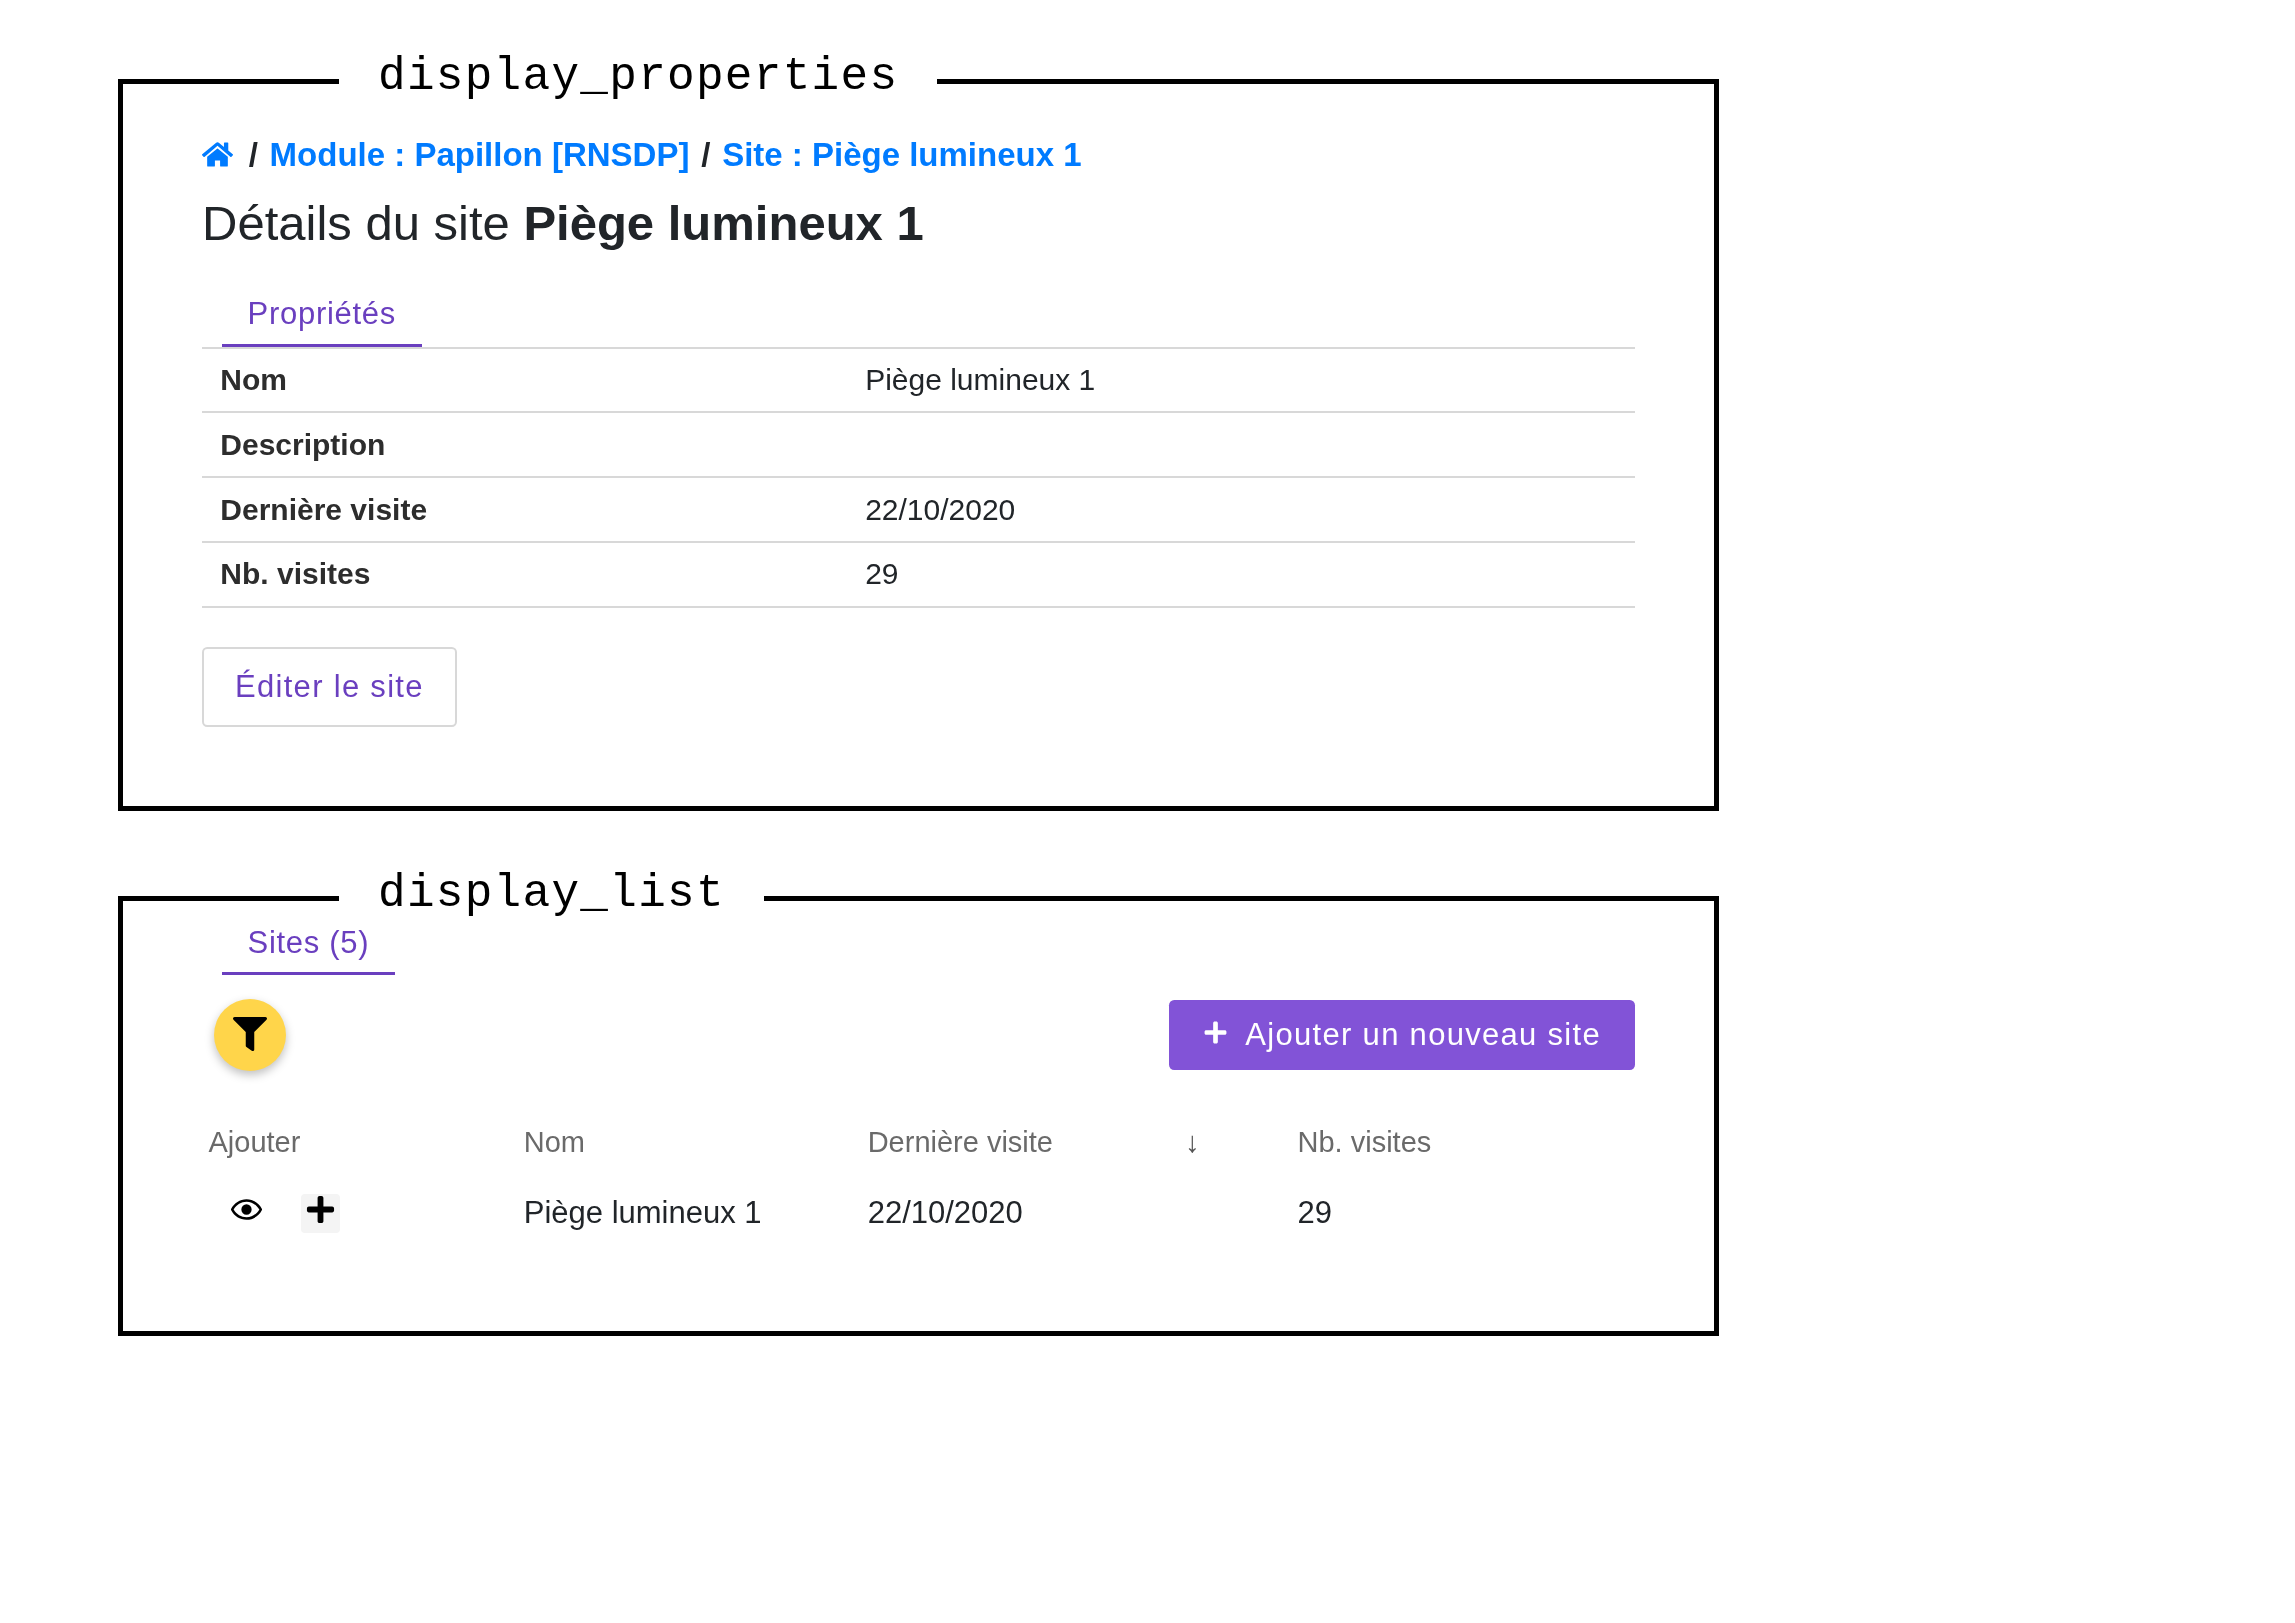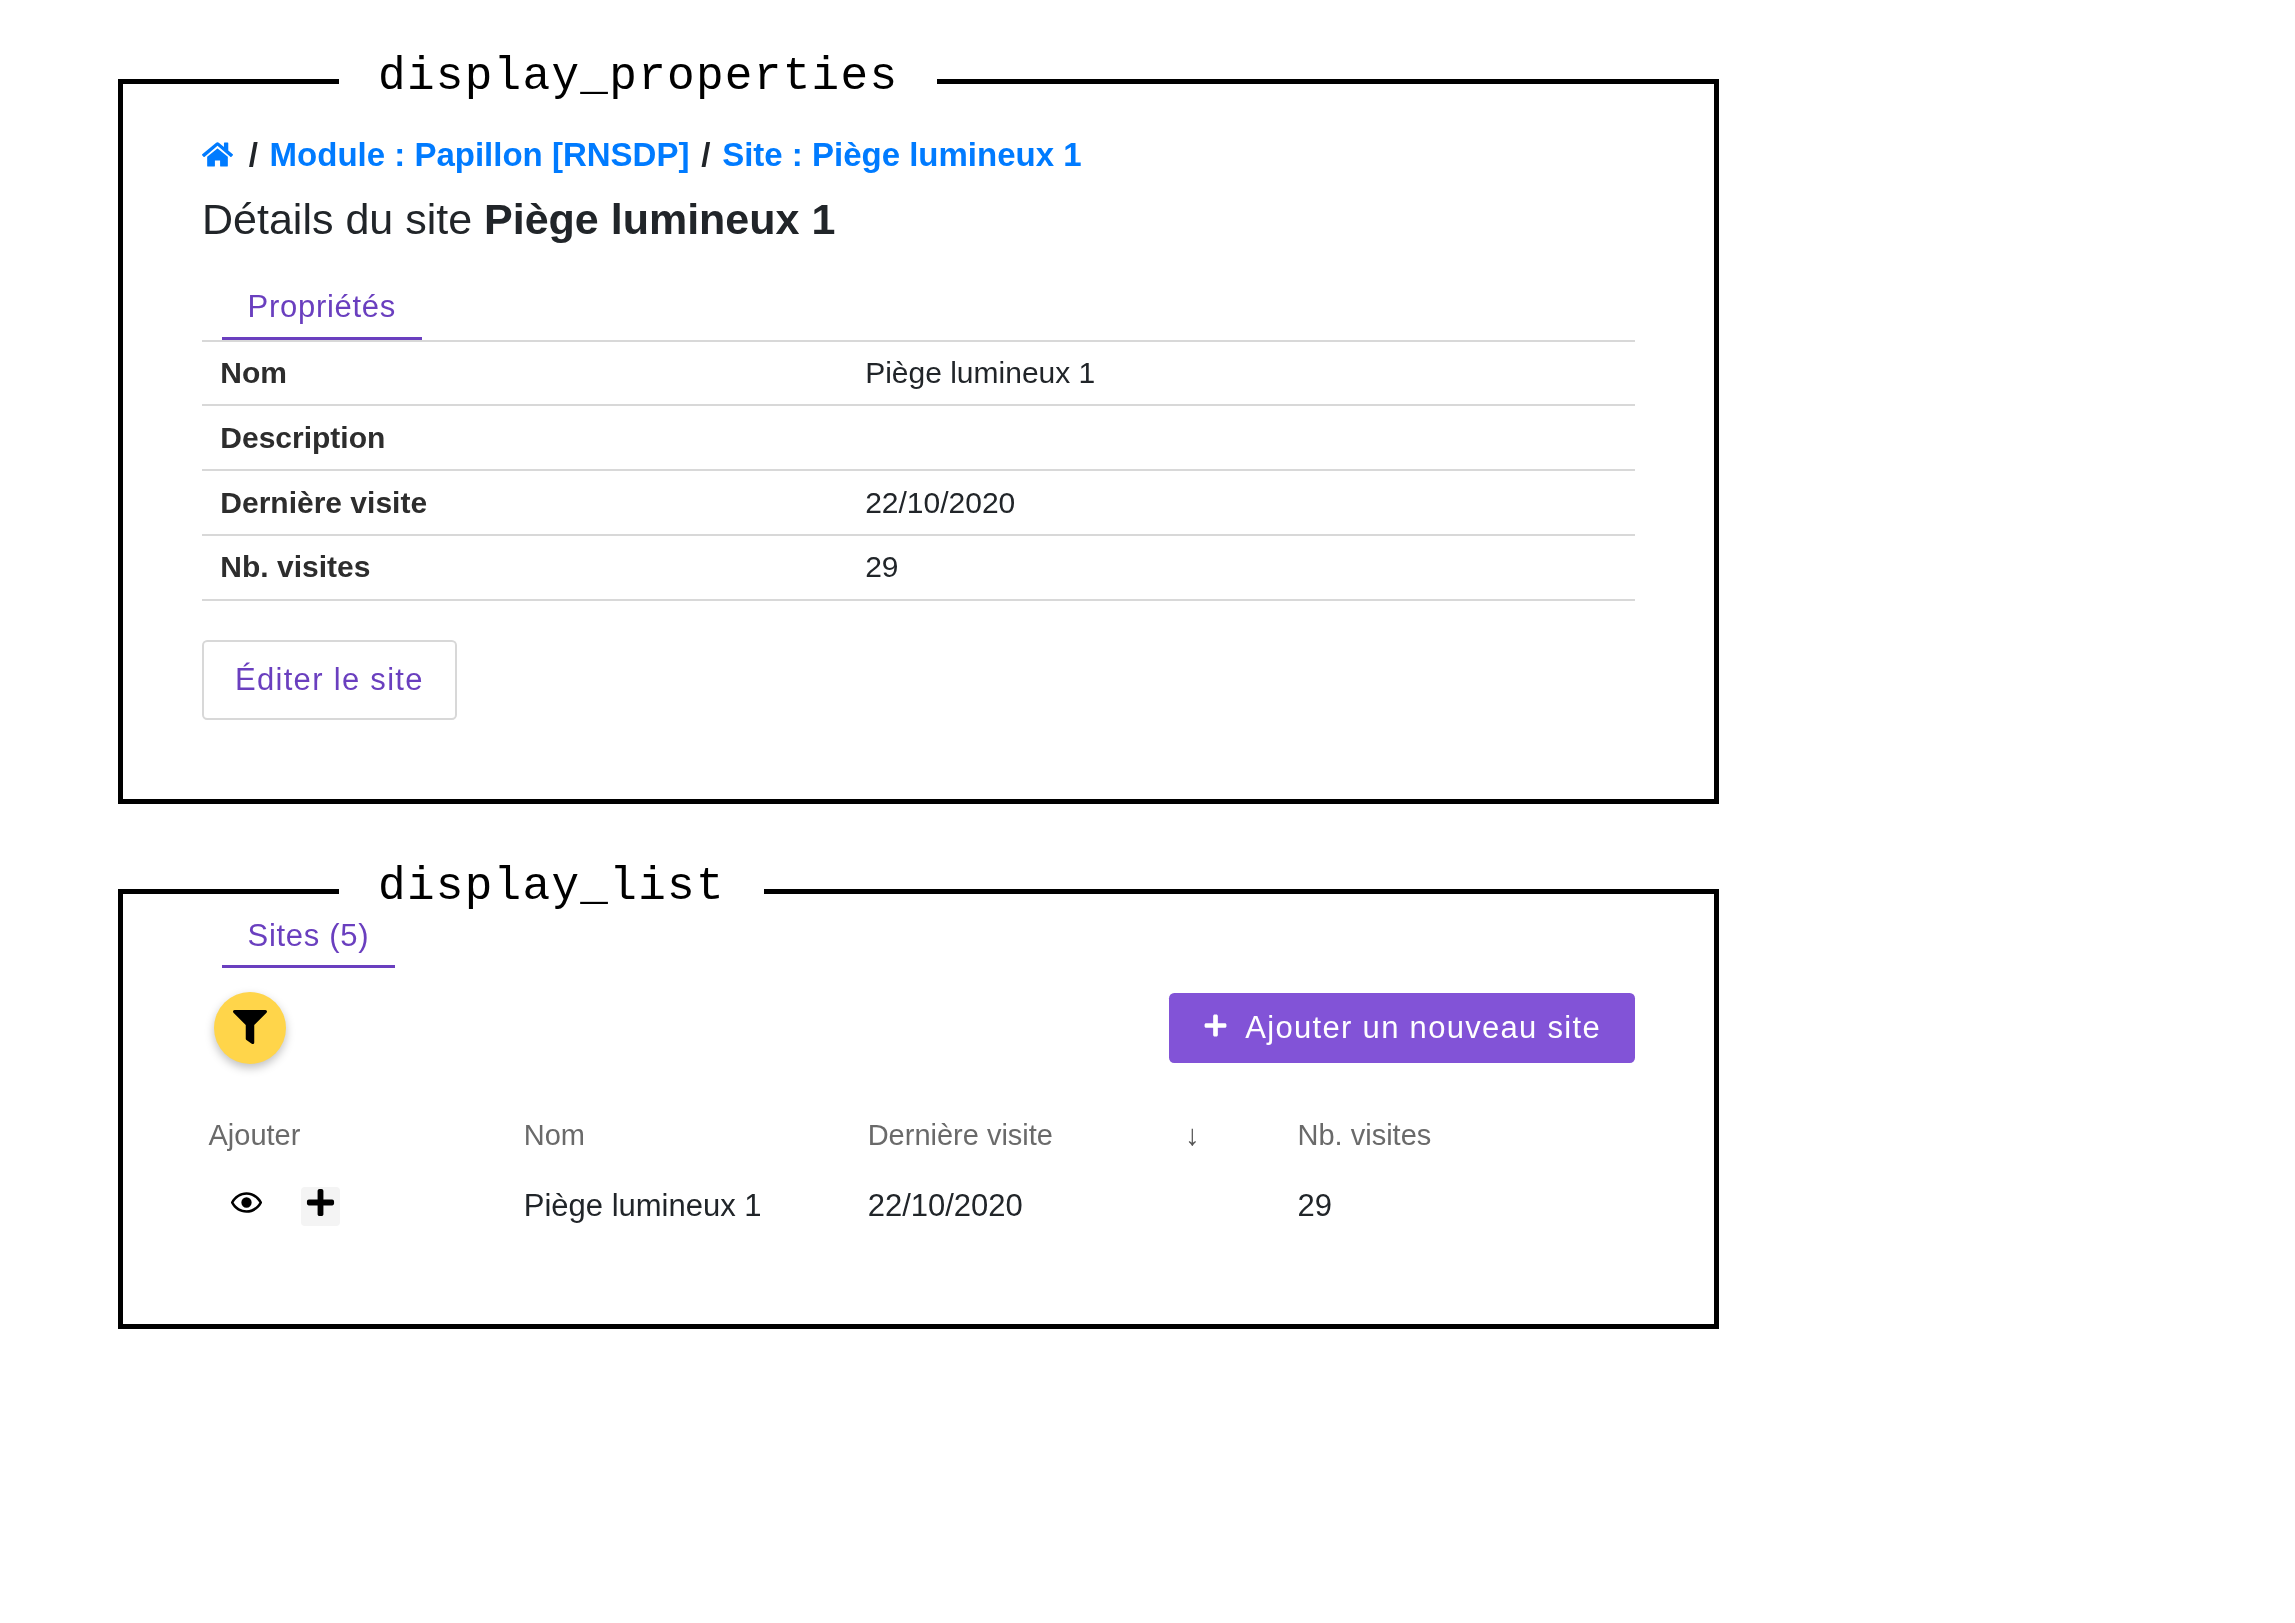--- a/index.html
+++ b/index.html
@@ -51,21 +51,21 @@
   }
   .breadcrumb a{
     color:var(--link-blue);
     text-decoration:none;
   }
   .breadcrumb .sep{color:var(--text-dark);margin:0 2.6px;}
   .home-icon{color:var(--link-blue);margin-right:3.9px;}
 
   
   .page-title{
-    font-size:43px;
+    font-size:49px;
     color:var(--text-dark);
     margin:6.5px 0 33px 0;
   }
   .page-title .thin{font-weight:400;}
   .page-title .bold{font-weight:800;}
 
   
   .tab{
     display:inline-block;
     color:var(--purple);

